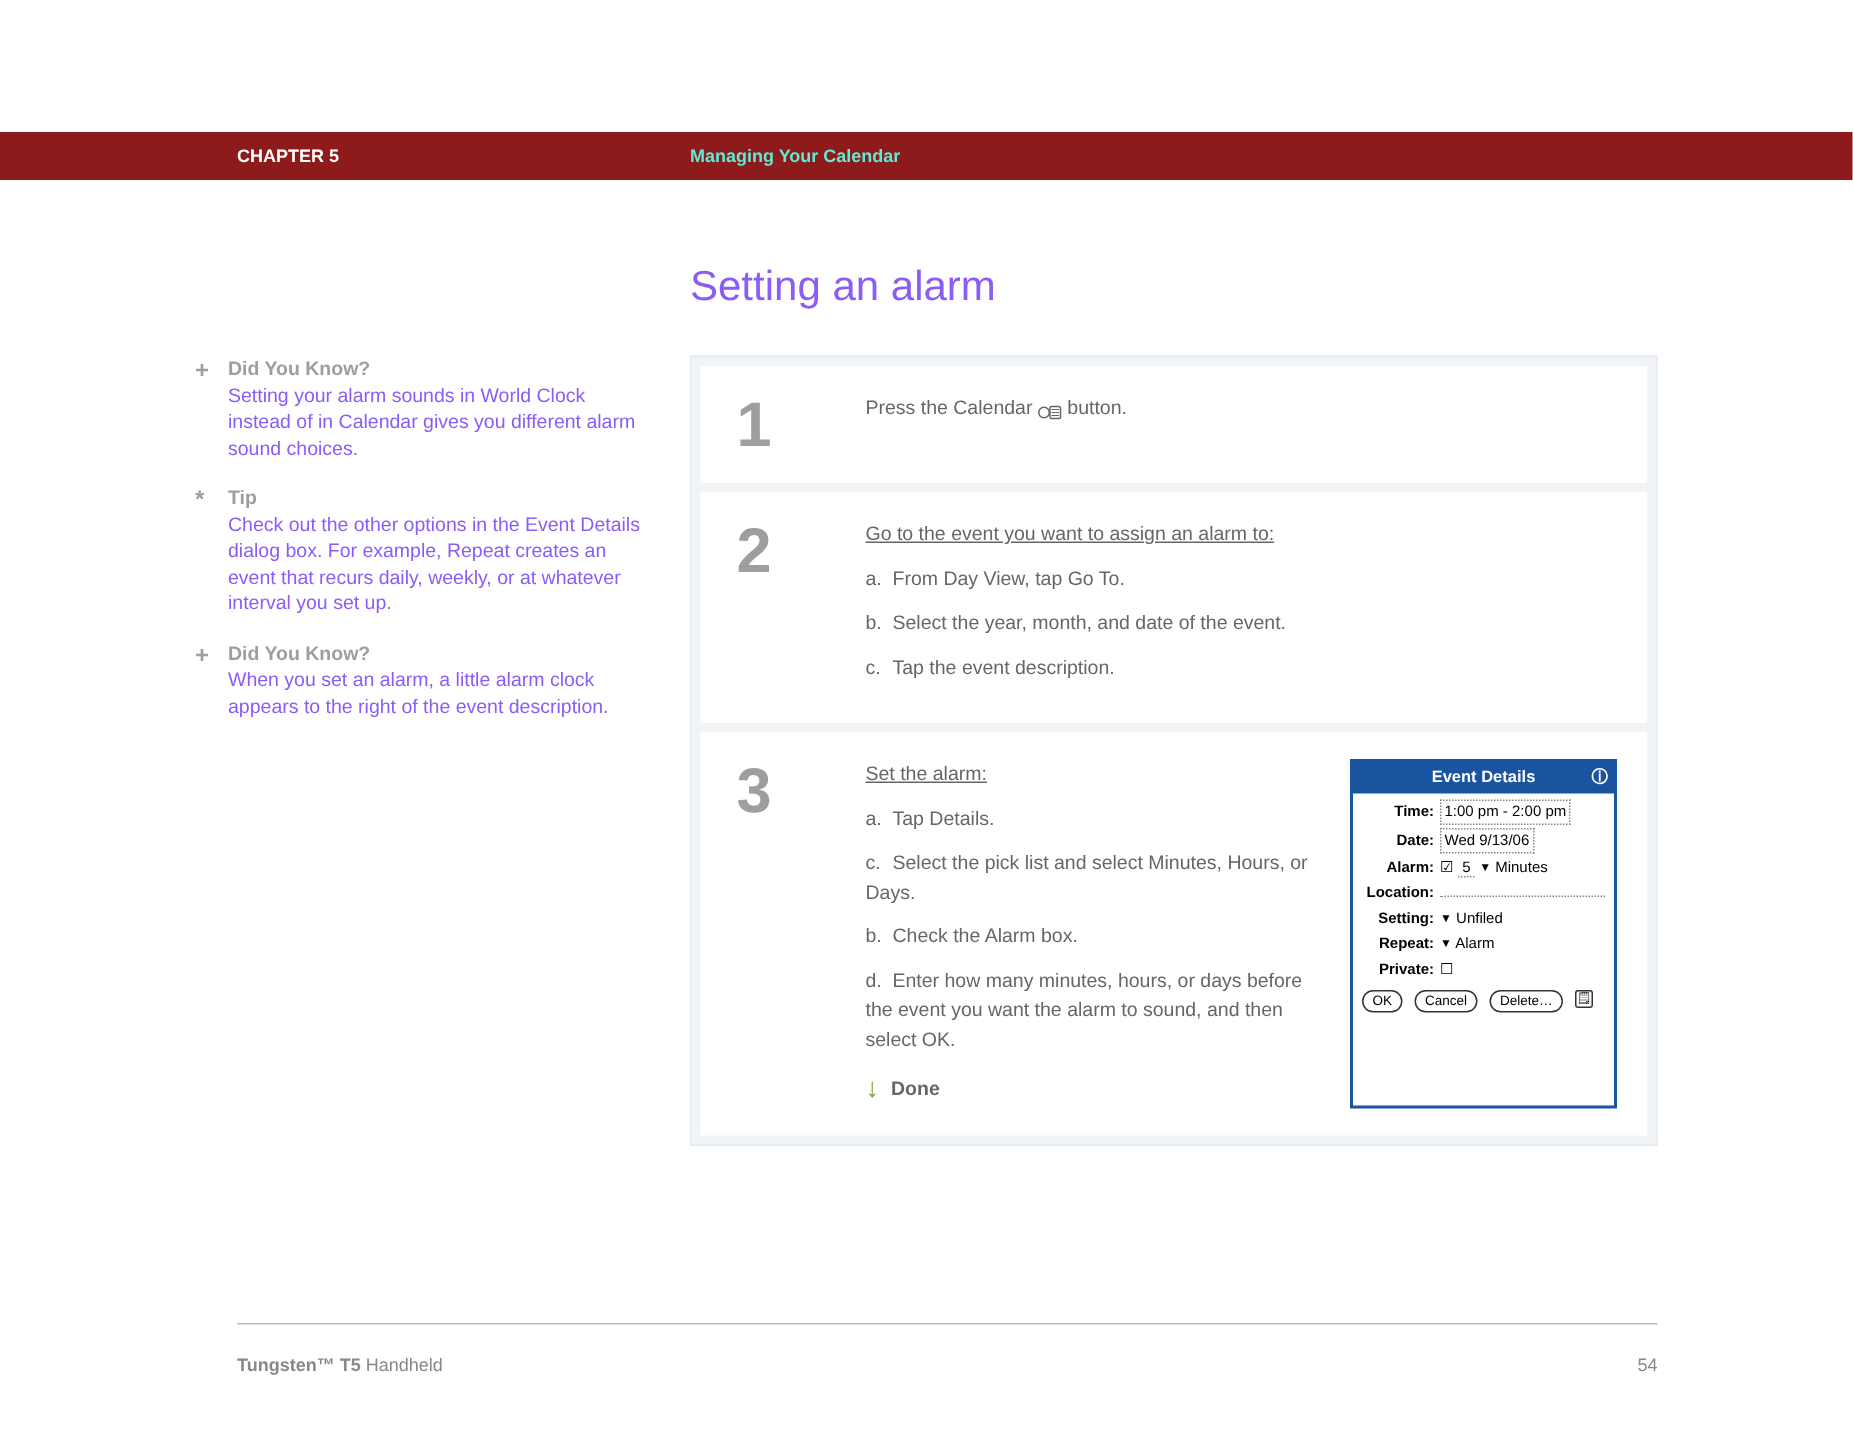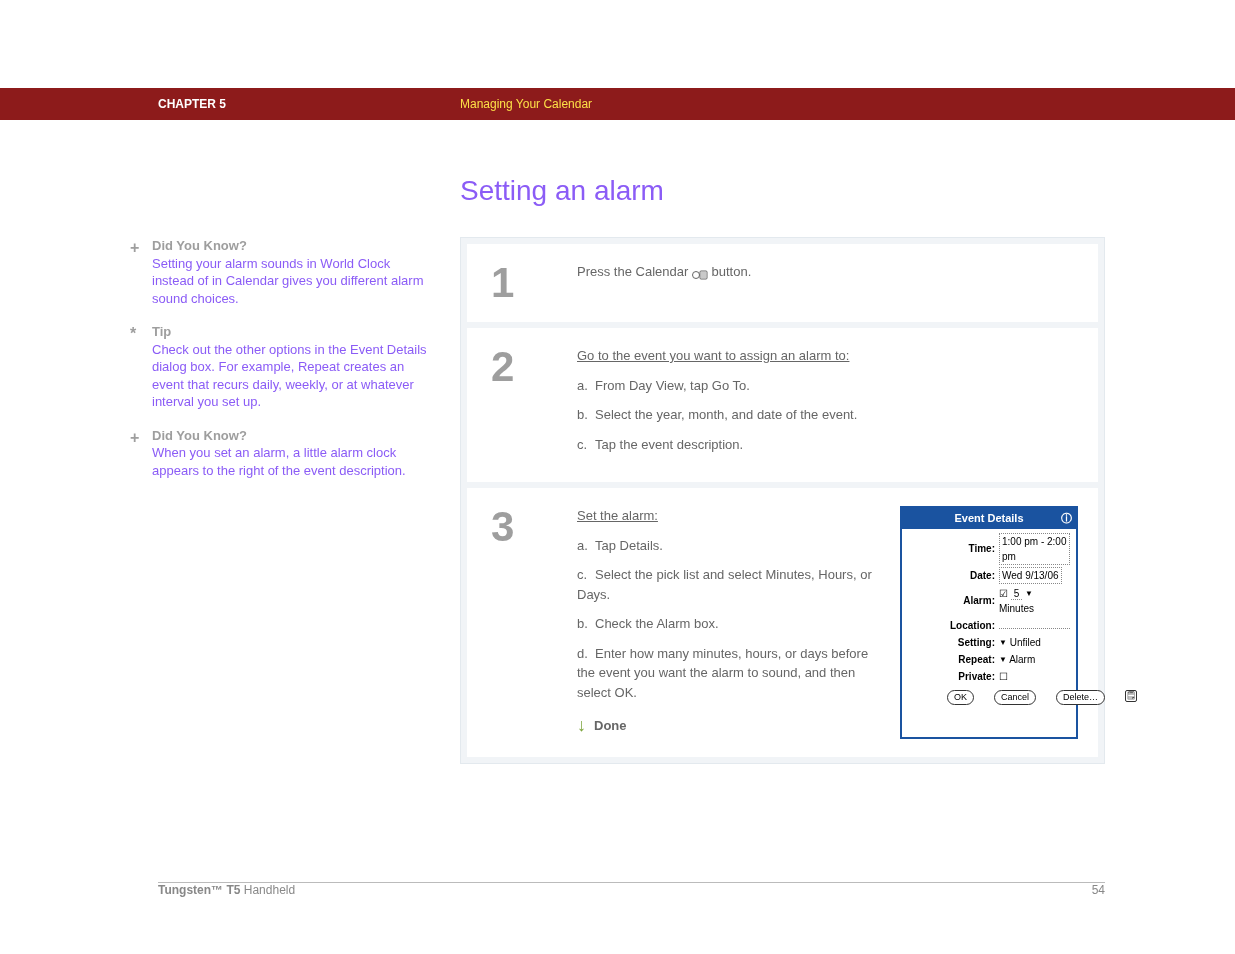--- a/index.html
+++ b/index.html
@@ -1,19 +1,19 @@
 <!DOCTYPE html>
 <html><head>
 <meta charset="utf-8">
 <style>
   * { box-sizing: border-box; margin: 0; padding: 0; }
   body { font-family: Arial, Helvetica, sans-serif; width: 1235px; height: 954px; background: #fff; position: relative; color: #333; }
   .red-bar { background: #8d1b1b; width: 100%; height: 32px; position: absolute; top: 88px; left: 0; display: flex; align-items: center; }
   .red-bar .chapter { position: absolute; left: 158px; color: #fff; font-weight: bold; font-size: 12px; }
-  .red-bar .subtitle { position: absolute; left: 460px; color: #fde047; font-weight: normal; font-size: 12px; }
+  .red-bar .subtitle { position: absolute; left: 460px; color: #5eead4; font-weight: bold; font-size: 12px; }
   .content { position: absolute; top: 175px; left: 130px; width: 975px; }
   .page-title { color: #8b5cf6; font-size: 28px; font-weight: normal; margin-left: 330px; margin-bottom: 30px; }
   .layout { display: flex; gap: 30px; }
   .sidebar { width: 300px; padding-left: 0; }
   .sidebar-item { display: flex; margin-bottom: 16px; font-size: 13px; line-height: 1.35; }
   .sidebar-icon { color: #9e9e9e; font-weight: bold; font-size: 16px; width: 22px; flex-shrink: 0; text-align: left; }
   .sidebar-heading { color: #9e9e9e; font-weight: bold; }
   .sidebar-body { color: #8b5cf6; }
   .main { flex: 1; }
   .steps { background: #f1f4f7; border: 1px solid #e3e9ee; padding: 6px; }
@@ -25,31 +25,31 @@
   .step-body ol { list-style: none; padding-left: 0; }
   .step-body ol li { margin-bottom: 10px; }
   .step-body ol li .letter { display: inline-block; width: 18px; }
   .done-row { display: flex; align-items: center; color: #666; font-weight: bold; margin-top: 10px; }
   .done-row .arrow { color: #7da53d; font-size: 18px; margin-right: 8px; }
   .step3-flex { display: flex; gap: 20px; }
   .step3-left { flex: 1; }
   .dialog { width: 178px; border: 2px solid #1a53a0; background: #fff; font-family: Arial, sans-serif; font-size: 10px; color: #000; flex-shrink: 0; }
   .dialog-titlebar { background: #1a53a0; color: #fff; text-align: center; font-weight: bold; padding: 2px 4px; position: relative; font-size: 11px; }
   .dialog-titlebar .info { position: absolute; right: 4px; top: 2px; color: #fff; font-weight: bold; }
-  .dialog-body { padding: 4px 6px; margin-left: 39px; }
+  .dialog-body { padding: 4px 6px; }
   .drow { display: flex; align-items: center; margin-bottom: 2px; }
   .dlabel { font-weight: bold; width: 52px; text-align: right; padding-right: 4px; }
   .dval { flex: 1; }
   .dotted { border: 1px dotted #888; padding: 0 2px; display: inline-block; }
   .dunderline { border-bottom: 1px dotted #888; width: 100%; display: inline-block; height: 10px; }
   .dropdown-tri { font-size: 8px; vertical-align: middle; }
-  .dialog-buttons { display: flex; gap: 20px; margin-top: 6px; }
+  .dialog-buttons { display: flex; gap: 8px; margin-top: 6px; }
   .dbtn { border: 1px solid #333; border-radius: 8px; padding: 0 6px; font-size: 9px; background: #fff; }
   .note-icon { width: 12px; height: 12px; border: 1px solid #333; border-radius: 2px; display: inline-flex; align-items: center; justify-content: center; font-size: 8px; }
-  .footer { position: absolute; top: 882px; left: 158px; width: 947px; border-top: 1px solid #bbb; padding-top: 0; display: flex; justify-content: space-between; font-size: 12px; color: #888; }
+  .footer { position: absolute; top: 882px; left: 158px; width: 947px; border-top: 1px solid #bbb; padding-top: 20px; display: flex; justify-content: space-between; font-size: 12px; color: #888; }
   .footer .product .bold { font-weight: bold; color: #888; }
   .cal-icon { display: inline-block; width: 16px; height: 12px; position: relative; vertical-align: middle; }
   .cal-icon svg { width: 16px; height: 12px; }
 </style>
 </head>
 <body>
 
 <div class="red-bar">
   <span class="chapter">CHAPTER 5</span>
   <span class="subtitle">Managing Your Calendar</span>

